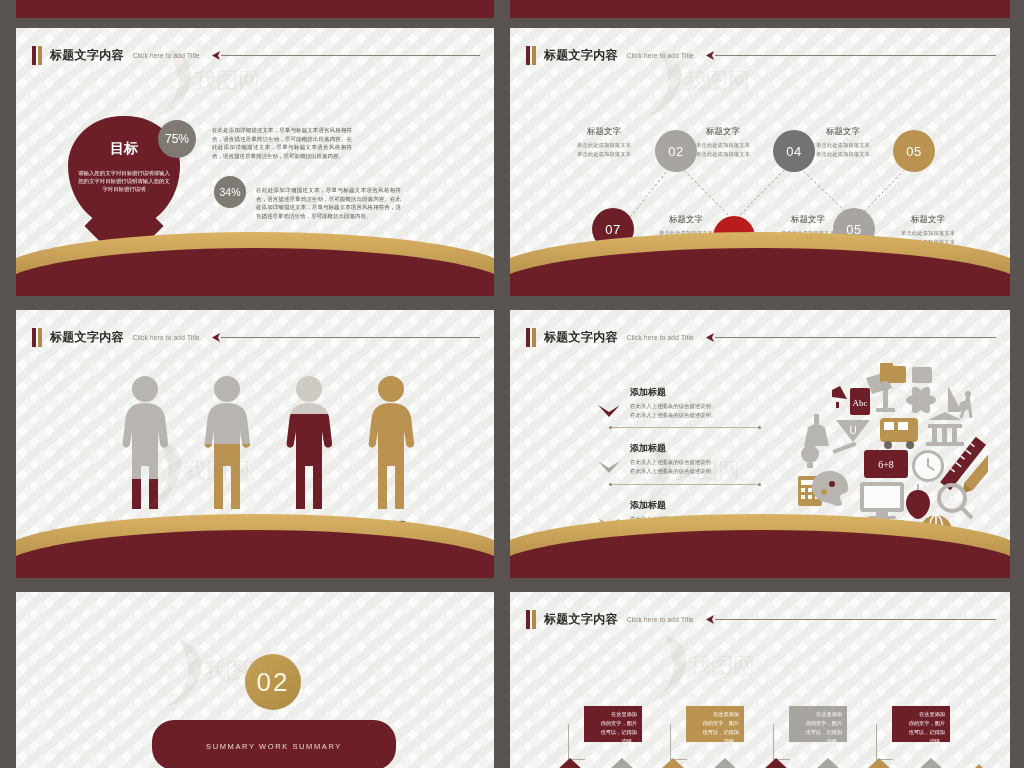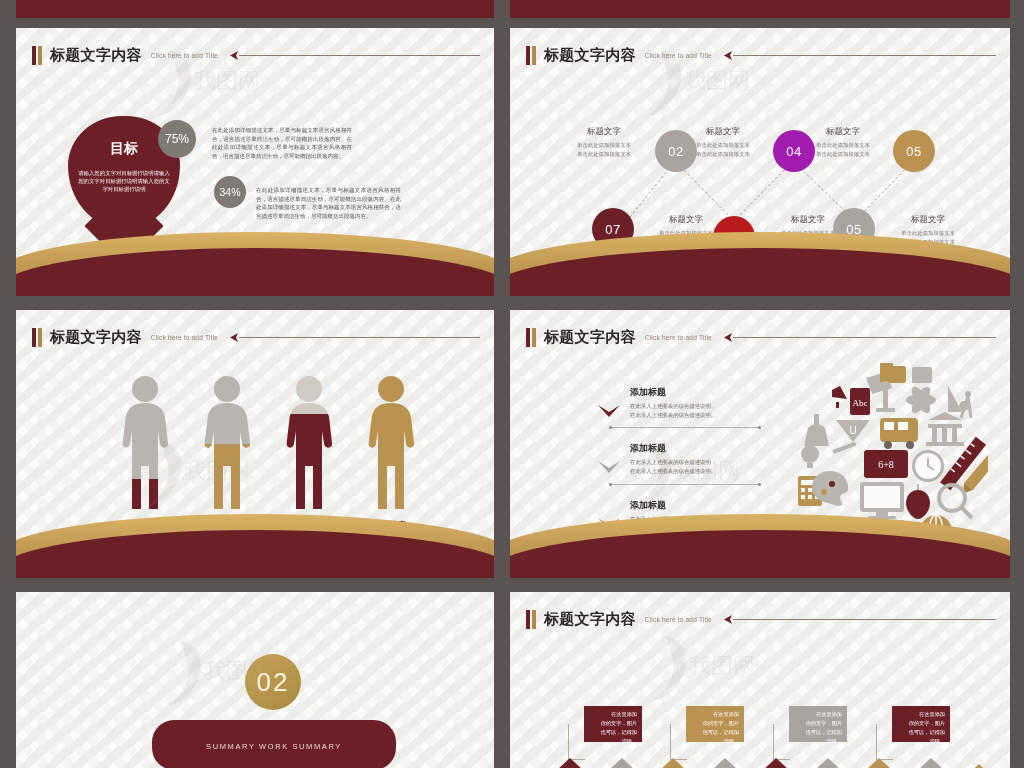--- a/index.html
+++ b/index.html
@@ -39,21 +39,21 @@
     border-radius:52% 52% 0 0 / 70% 70% 0 0;
   }
 
   
   .hdr{ position:absolute; left:16px; top:16px; right:14px; height:22px; display:flex; align-items:center; }
   .hdr-bar{ display:flex; height:19px; margin-right:8px; }
   .hdr-bar i{ display:block; width:4px; height:19px; }
   .hdr-bar .b1{ background:#6d1f28; }
   .hdr-bar .b2{ background:#fbfbfa; width:2px;}
   .hdr-bar .b3{ background:#b08a46; }
-  .hdr-cn{ font-size:15px; font-weight:bold; color:#2b2724; letter-spacing:.3px; white-space:nowrap;}
+  .hdr-cn{ font-size:12px; font-weight:bold; color:#2b2724; letter-spacing:.3px; white-space:nowrap;}
   .hdr-en{ font-size:6.5px; color:#8c8377; margin-left:9px; white-space:nowrap; letter-spacing:.2px;}
   .hdr-line{ flex:1; position:relative; height:10px; margin-left:11px; }
   .hdr-line::after{ content:""; position:absolute; left:10px; right:0; top:5px; height:1px; background:#8b7f70; }
   .hdr-arrow{ position:absolute; left:0; top:0; width:12px; height:11px; }
 
   
   .drop{ position:absolute; }
   .drop .body{
     position:absolute; inset:0;
     border-radius:50% 50% 50% 50% / 46% 46% 58% 58%;
@@ -223,21 +223,21 @@
 
     <div class="zz-circle" style="left:203px; top:188px; width:42px; height:42px; background:#b91c1c;">
       <span>03</span>
       </div>
     <div class="zz-lab" style="left:250px; top:186px; width:96px;">
       <div class="t">标题文字</div>
       <div class="d" style="white-space:pre-line;">单击此处添加段落文本
 单击此处添加段落文本</div>
     </div>
 
-    <div class="zz-circle" style="left:263px; top:102px; width:42px; height:42px; background:#a21caf;">
+    <div class="zz-circle" style="left:263px; top:102px; width:42px; height:42px; background:#737373;">
       <span>04</span>
       </div>
     <div class="zz-lab" style="left:165px; top:98px; width:96px;">
       <div class="t">标题文字</div>
       <div class="d" style="white-space:pre-line;">单击此处添加段落文本
 单击此处添加段落文本</div>
     </div>
 
     <div class="zz-circle" style="left:323px; top:180px; width:42px; height:42px; background:#a8a5a0;">
       <span>05</span>

